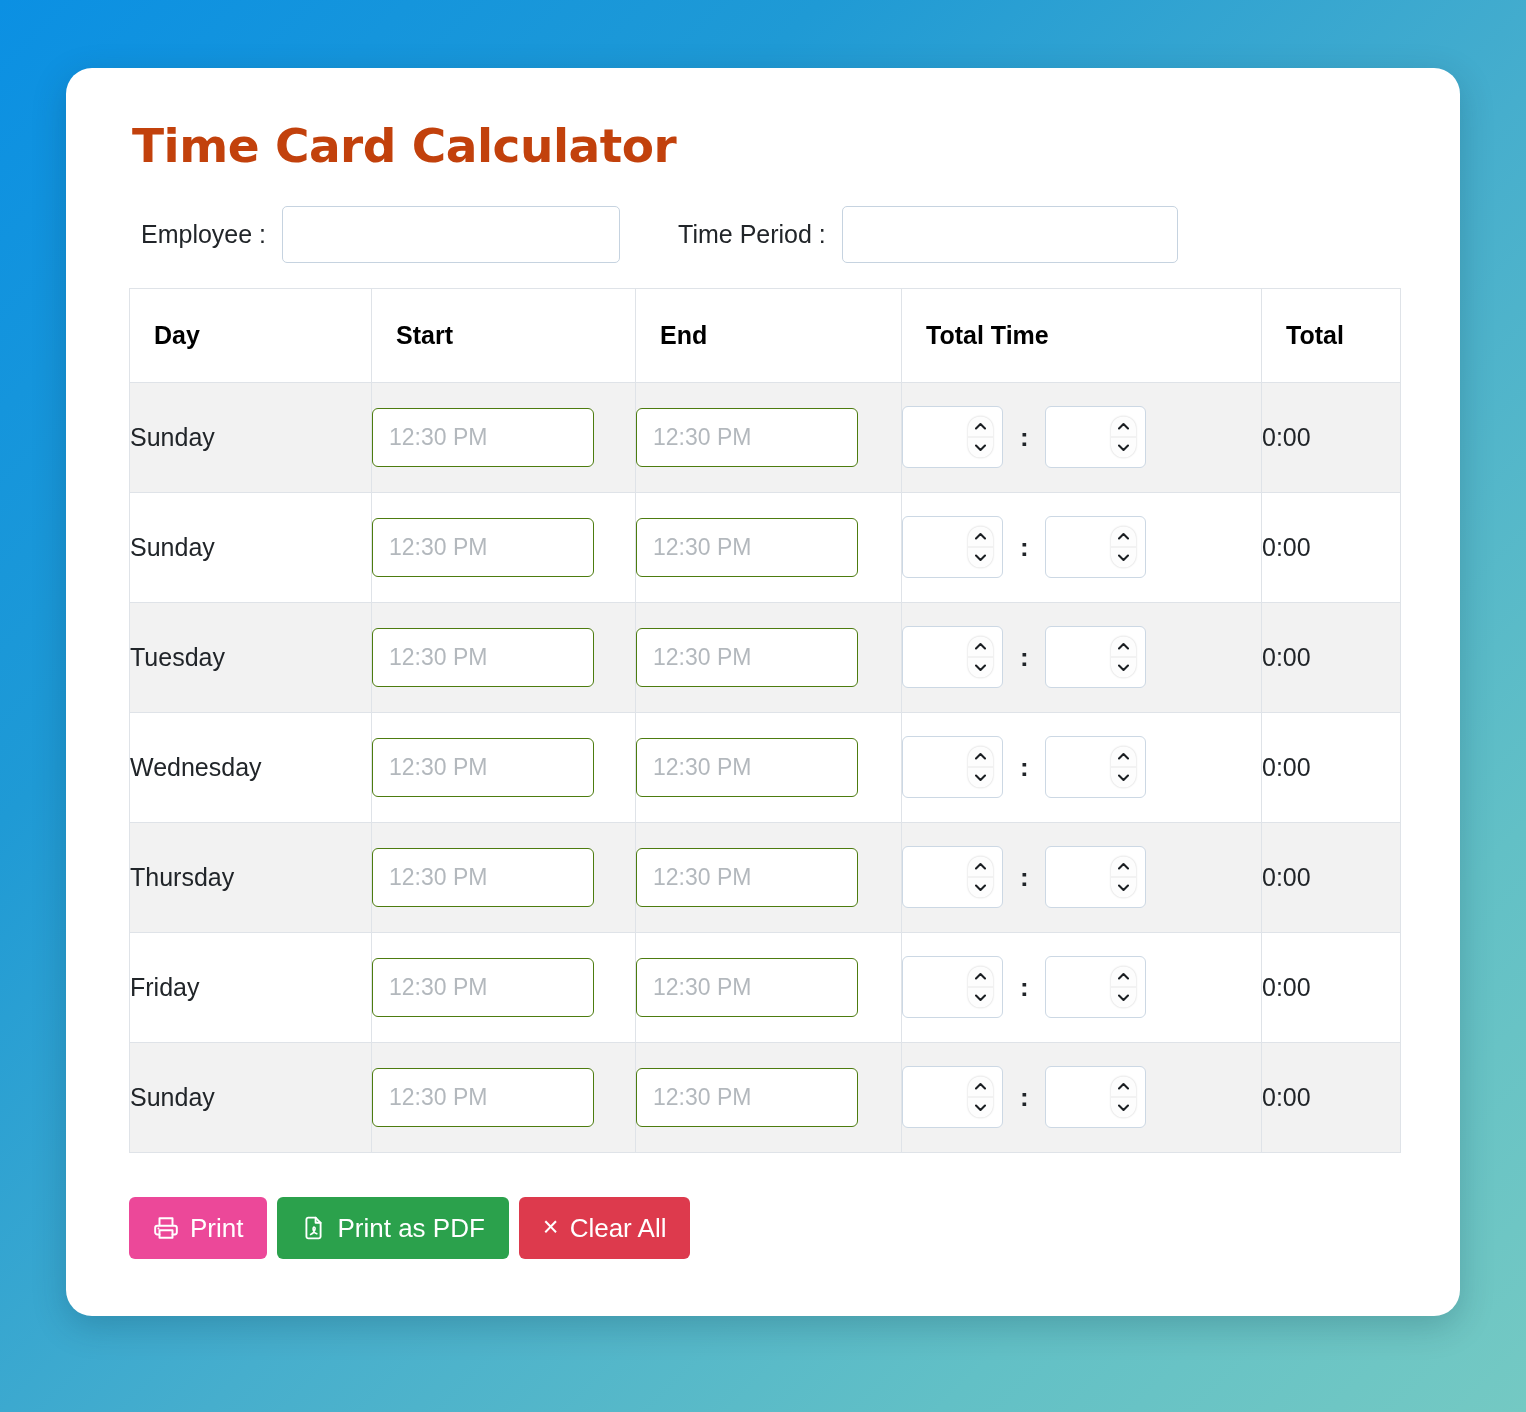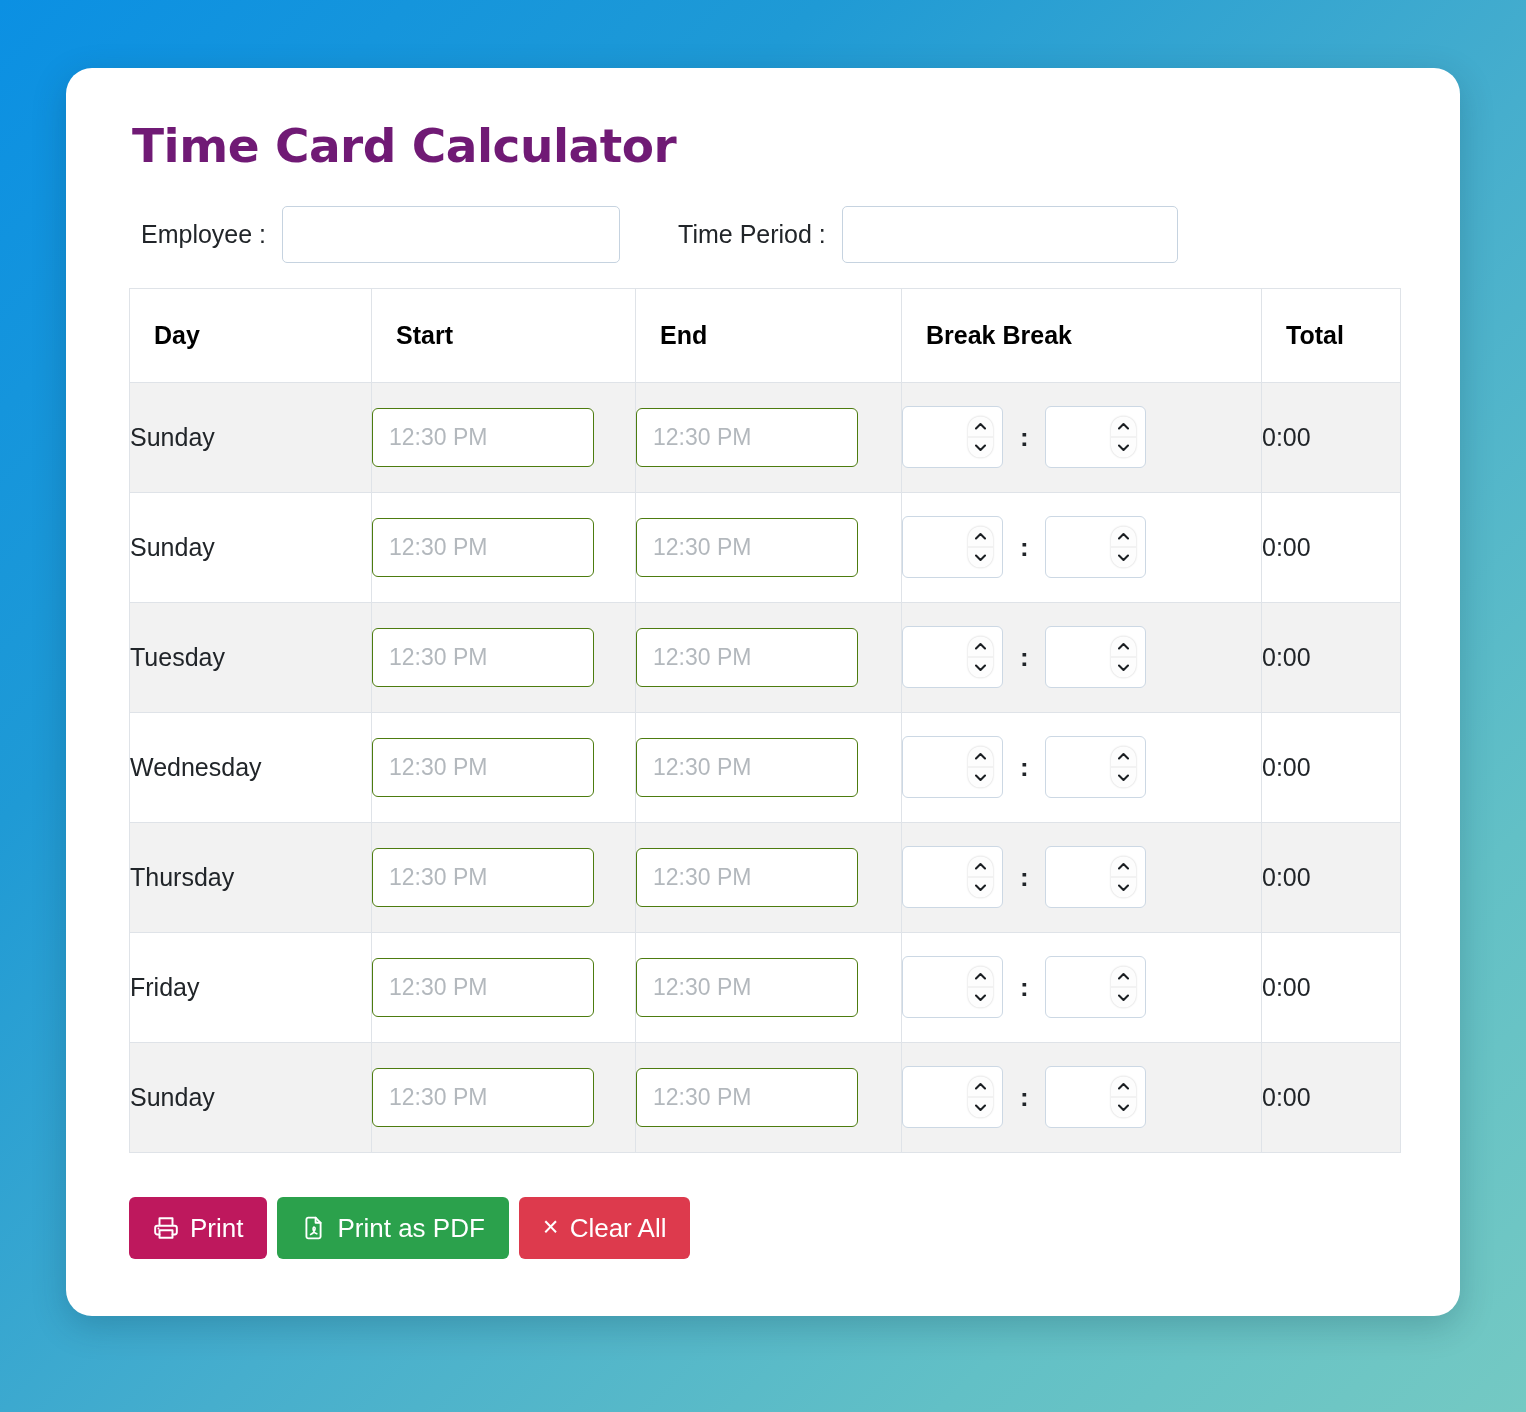--- a/index.html
+++ b/index.html
@@ -31,21 +31,21 @@
     border-radius: 26px;
     box-shadow: 0 10px 34px rgba(0, 40, 60, 0.22);
     padding: 52px 60px 0 62px;
   }
 
   .page-title {
     font-family: "DejaVu Sans", sans-serif;
     font-size: 47px;
     font-weight: 700;
     letter-spacing: -0.5px;
-    color: #701a75;
+    color: #c2410c;
     margin: 0 0 0 4px;
     line-height: 1.1;
   }
 
   
   .meta-row {
     display: flex;
     align-items: center;
     margin-top: 34px;
     margin-left: 13px;
@@ -190,21 +190,21 @@
     gap: 11px;
     padding: 0 24px;
     color: #fff;
     font-size: 26px;
     font-family: "Liberation Sans", sans-serif;
     cursor: pointer;
     margin-right: 10px;
     white-space: nowrap;
   }
   .btn svg { display: block; flex: none; }
-  .btn-print { background: #be185d; }
+  .btn-print { background: #ec4899; }
   .btn-pdf   { background: #2ba14c; }
   .btn-clear { background: #dd3a4d; }
   .btn-label { line-height: 1; }
   .x-glyph { font-size: 27px; line-height: 1; font-weight: 300; }
 </style>
 </head>
 <body>
 
 <div class="page-wrap">
   <div class="card">
@@ -225,21 +225,21 @@
           <col class="col-start">
           <col class="col-end">
           <col class="col-break">
           <col class="col-total">
       </colgroup>
       <thead>
         <tr>
           <th>Day</th>
           <th>Start</th>
           <th>End</th>
-          <th>Break Break</th>
+          <th>Total Time</th>
           <th>Total</th>
         </tr>
       </thead>
       <tbody id="timecard-body">
           <tr class="stripe">
             <td class="day-cell">Sunday</td>
             <td class="time-cell"><input class="time-input" type="text" value="" placeholder="12:30 PM" style=""></td>
             <td class="time-cell"><input class="time-input" type="text" value="" placeholder="12:30 PM" style=""></td>
             <td class="break-cell">
               <span class="break-inner">

